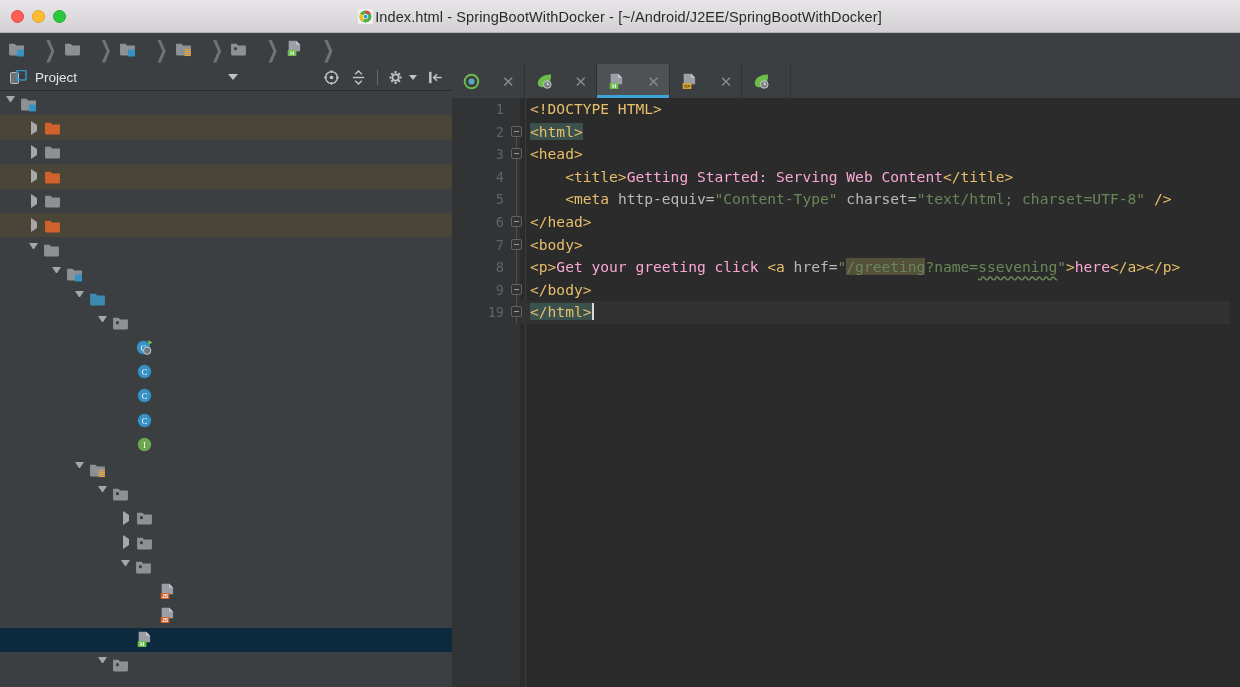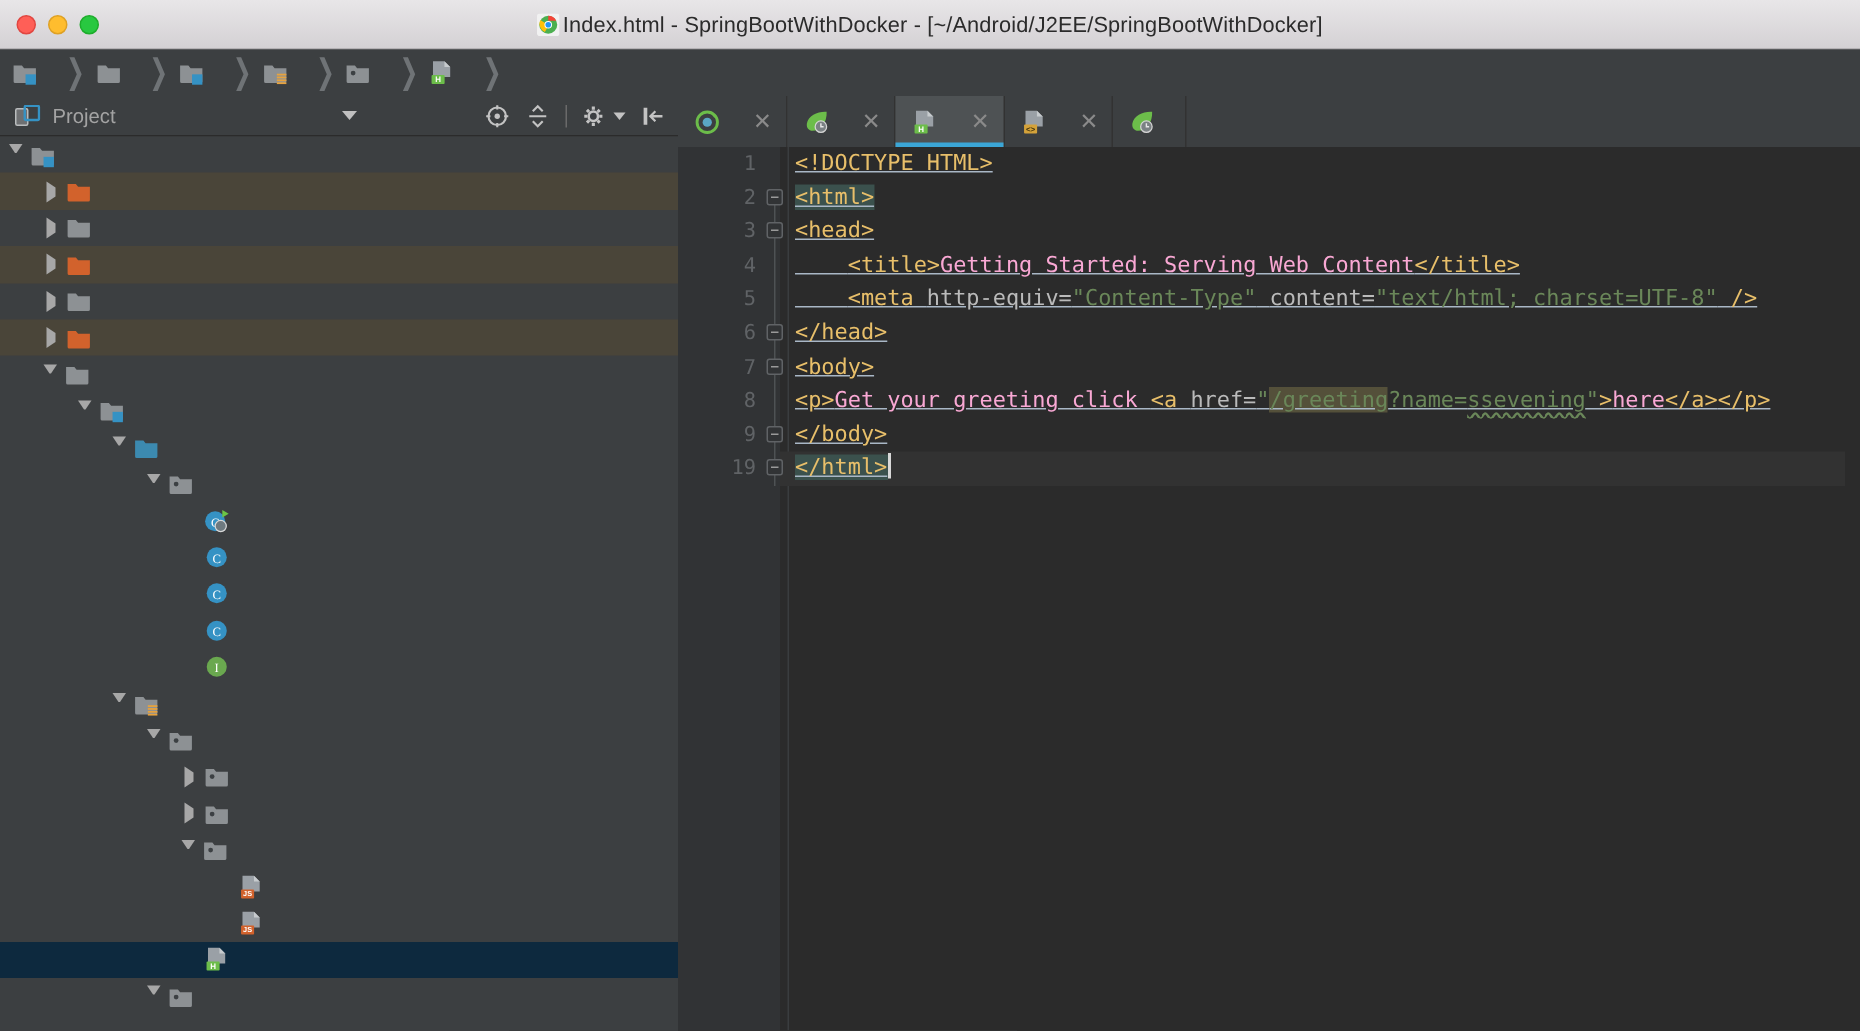--- a/index.html
+++ b/index.html
@@ -47,21 +47,21 @@
     transform: scaleY(1.5);
   }
 
   
   .panel-head {
     position: absolute; left: 0; top: 64px; width: 452px; height: 27px;
     background: #3c3f41; border-bottom: 1px solid #2b2b2b;
     display: flex; align-items: center;
   }
   .panel-head .ptitle {
-    font-size: 13.5px; color: #a3a3a3; margin-left: 8px;
+    font-size: 13.5px; color: #e5e5e5; margin-left: 8px;
   }
   .panel-head .arrow-dn {
     position: absolute; left: 228px;
     border-left: 5px solid transparent; border-right: 5px solid transparent;
     border-top: 6px solid #c0c0c0;
   }
   .ptools {
     position: absolute; right: 8px; display: flex; align-items: center; gap: 10px;
   }
   .ptools .sep { width: 1px; height: 15px; background: #6a6a6a; }
@@ -128,21 +128,21 @@
     font-size: 14.6px; line-height: 22.6px;
   }
   .ln {
     position: relative; height: 22.6px; white-space: pre;
     display: block;
   }
   .lnum {
     position: absolute; left: 0; width: 52px; text-align: right;
     color: #606366; font-size: 13.6px;
   }
-  .ltxt { position: absolute; left: 78px; color: #a9b7c6; text-decoration: underline; }
+  .ltxt { position: absolute; left: 78px; color: #a9b7c6; }
   .caretline-bg {
     position: absolute; left: 68px; right: 0; height: 22.6px;
     background: #323232;
   }
   .tag { color: #e8bf6a; }
   .attr { color: #bababa; }
   .str { color: #6a8759; }
   .txt { color: #f9a8d4; }
   .match { background: #3b514d; }
   .ref { background: #54503a; }
@@ -541,21 +541,21 @@
 <div class="editor">
   <div class="gutter"></div>
   <div class="fguide"></div>
   <div class="caretline-bg" style="top:203.4px"></div>
   <div class="fvert" style="top:28px;height:198px"></div>
   <div class="code" id="code">
       <div class="ln"><span class="lnum">1</span><span class="ltxt"><span class="tag">&lt;!DOCTYPE HTML&gt;</span></span></div>
       <div class="ln"><span class="lnum">2</span><span class="fmark" style="top:5px"><span class="minus"></span></span><span class="ltxt"><span class="match"><span class="tag">&lt;html&gt;</span></span></span></div>
       <div class="ln"><span class="lnum">3</span><span class="fmark" style="top:5px"><span class="minus"></span></span><span class="ltxt"><span class="tag">&lt;head&gt;</span></span></div>
       <div class="ln"><span class="lnum">4</span><span class="ltxt"><span class="txt">    </span><span class="tag">&lt;title&gt;</span><span class="txt">Getting Started: Serving Web Content</span><span class="tag">&lt;/title&gt;</span></span></div>
-      <div class="ln"><span class="lnum">5</span><span class="ltxt"><span class="txt">    </span><span class="tag">&lt;meta </span><span class="attr">http-equiv=</span><span class="str">"Content-Type"</span><span class="txt"> </span><span class="attr">content=</span><span class="str">"text/html; charset=UTF-8"</span><span class="txt"> </span><span class="tag">/&gt;</span></span></div>
+      <div class="ln"><span class="lnum">5</span><span class="ltxt"><span class="txt">    </span><span class="tag">&lt;meta </span><span class="attr">http-equiv=</span><span class="str">"Content-Type"</span><span class="txt"> </span><span class="attr">charset=</span><span class="str">"text/html; charset=UTF-8"</span><span class="txt"> </span><span class="tag">/&gt;</span></span></div>
       <div class="ln"><span class="lnum">6</span><span class="fmark" style="top:5px"><span class="minus"></span></span><span class="ltxt"><span class="tag">&lt;/head&gt;</span></span></div>
       <div class="ln"><span class="lnum">7</span><span class="fmark" style="top:5px"><span class="minus"></span></span><span class="ltxt"><span class="tag">&lt;body&gt;</span></span></div>
       <div class="ln"><span class="lnum">8</span><span class="ltxt"><span class="tag">&lt;p&gt;</span><span class="txt">Get your greeting click </span><span class="tag">&lt;a </span><span class="attr">href=</span><span class="str">"</span><span class="ref"><span class="str">/greeting</span></span><span class="str">?name=</span><span class="typo"><span class="str">ssevening</span></span><span class="str">"</span><span class="tag">&gt;</span><span class="txt">here</span><span class="tag">&lt;/a&gt;</span><span class="tag">&lt;/p&gt;</span></span></div>
       <div class="ln"><span class="lnum">9</span><span class="fmark" style="top:5px"><span class="minus"></span></span><span class="ltxt"><span class="tag">&lt;/body&gt;</span></span></div>
       <div class="ln"><span class="lnum">19</span><span class="fmark" style="top:5px"><span class="minus"></span></span><span class="ltxt"><span class="match"><span class="tag">&lt;/html&gt;</span></span><span class="caret"></span></span></div>
     </div>
   <div class="scroll-right"></div>
 </div>
 
 </body></html>

